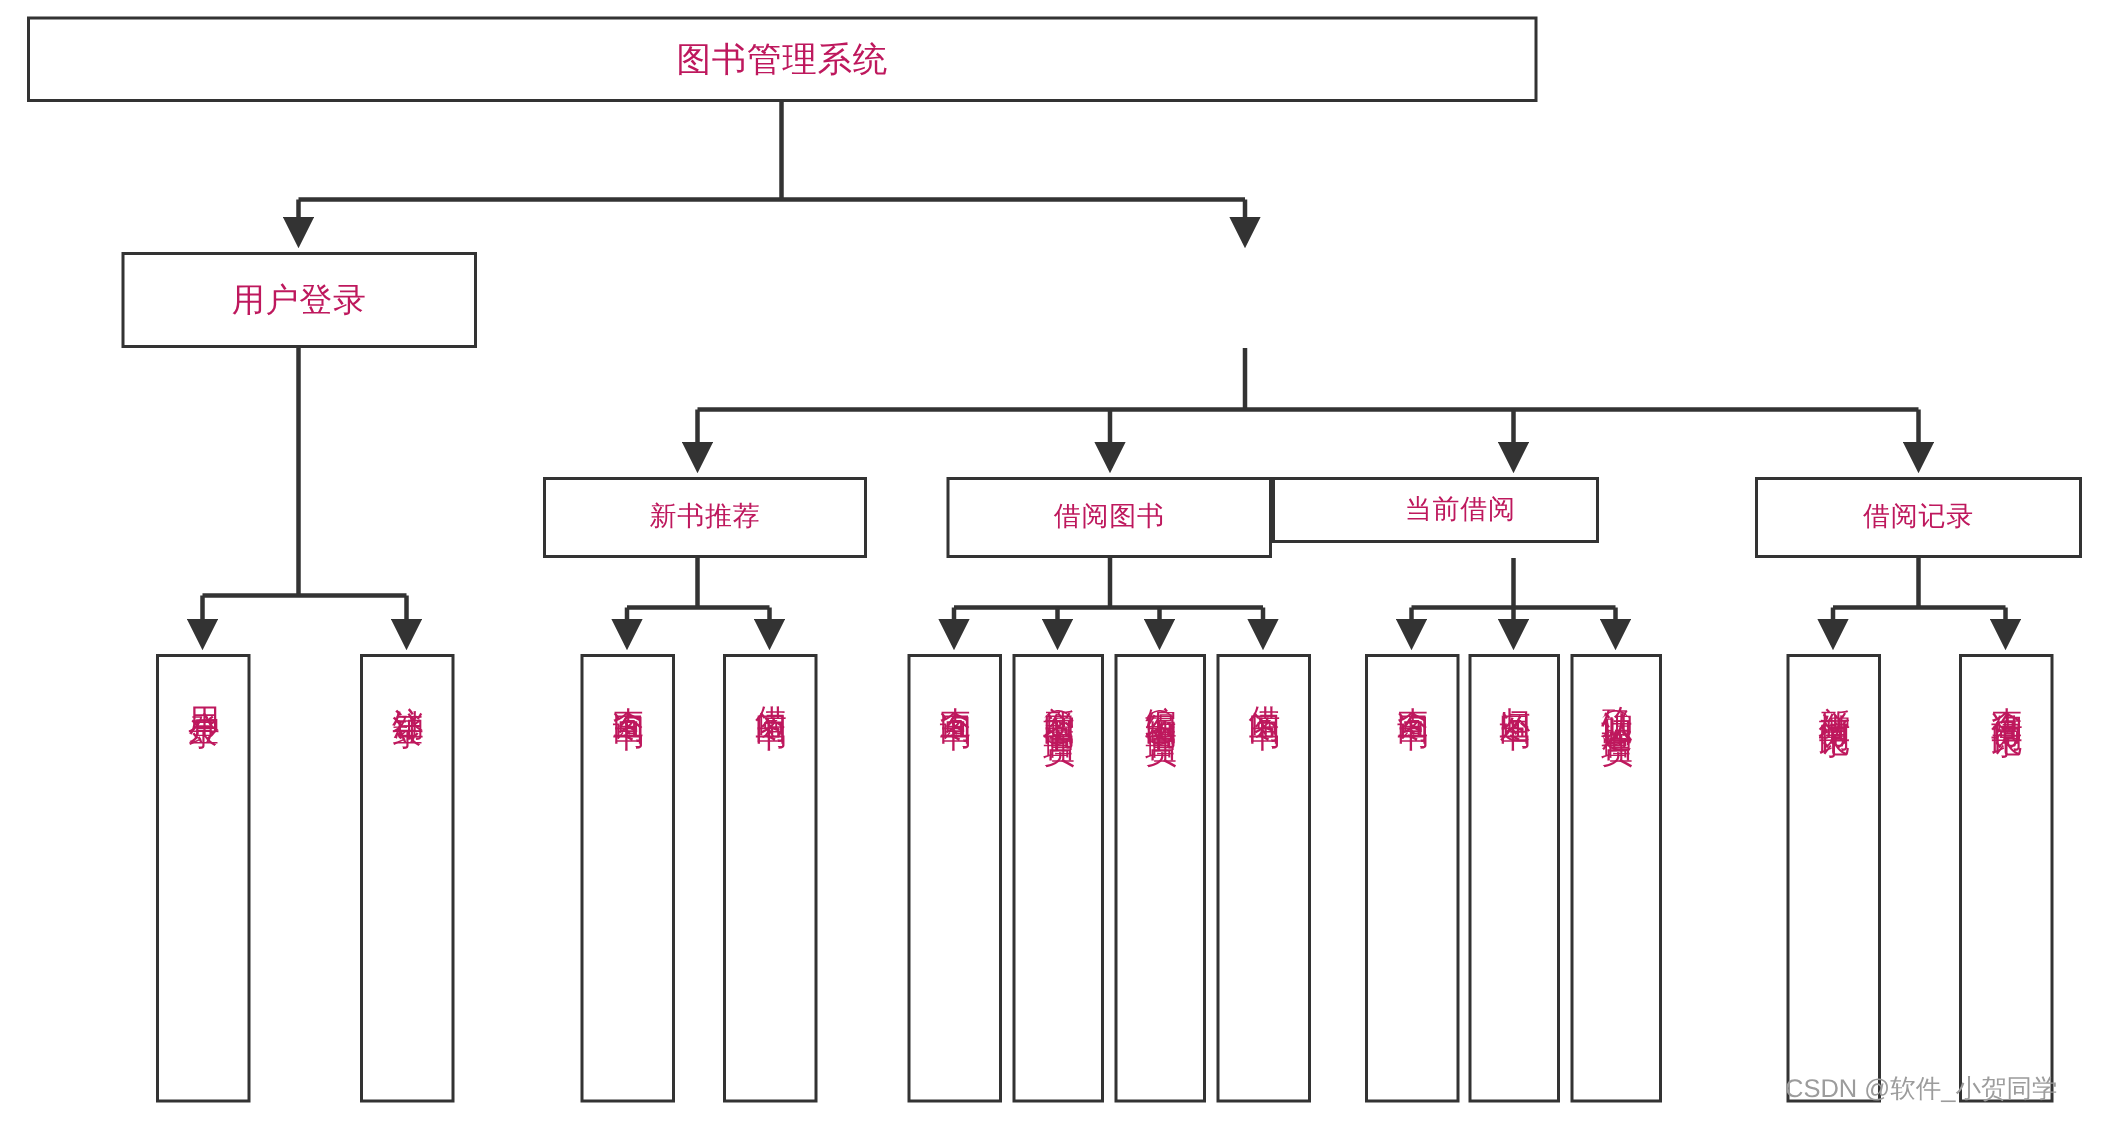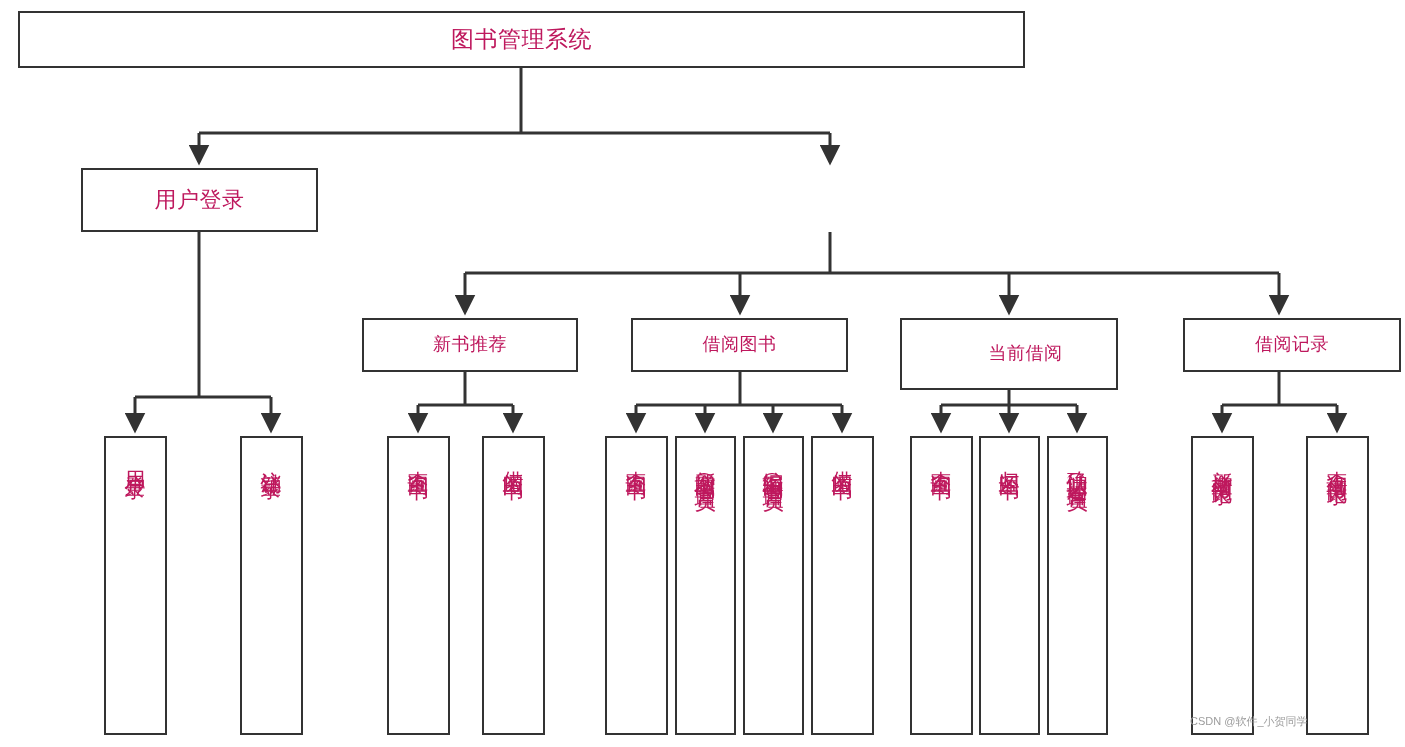--- a/index.html
+++ b/index.html
@@ -55,21 +55,21 @@
     writing-mode: vertical-rl;
     text-orientation: upright;
     font-size: 21px;
     letter-spacing: 3px;
     line-height: 1;
   }
   #watermark {
     position: absolute;
     left: 1190px;
     top: 714px;
-    font-size: 11px;
+    font-size: 17px;
     color: #9c9c9c;
     white-space: nowrap;
     z-index: 3;
     font-family: "Liberation Sans", "DejaVu Sans", sans-serif;
   }
 </style>
 </head>
 <body>
 
 <div id="diagram-root">
@@ -136,24 +136,24 @@
   <div class="node level-1" style="left:81px; top:168px; width:237px; height:64px;">
     <span class="node-label">用户登录</span>
   </div>
 
   <div class="node level-2" style="left:362px; top:318px; width:216px; height:54px;">
     <span class="node-label">新书推荐</span>
   </div>
   <div class="node level-2" style="left:631px; top:318px; width:217px; height:54px;">
     <span class="node-label">借阅图书</span>
   </div>
-  <div class="node level-2" style="left:900px; top:318px; width:218px; height:72px;padding-left:33px;">
+  <div class="node level-2" style="left:848px; top:318px; width:218px; height:44px;padding-left:33px;">
     <span class="node-label">当前借阅</span>
   </div>
-  <div class="node level-2" style="left:1170px; top:318px; width:218px; height:54px;margin-left:13px;">
+  <div class="node level-2" style="left:1170px; top:318px; width:218px; height:54px;">
     <span class="node-label">借阅记录</span>
   </div>
 
   <div class="node leaf" style="left:104px; top:436px; width:63px; height:299px;">
     <span class="node-label">用户登录</span>
   </div>
   <div class="node leaf" style="left:240px; top:436px; width:63px; height:299px;">
     <span class="node-label">注销登录</span>
   </div>
 

